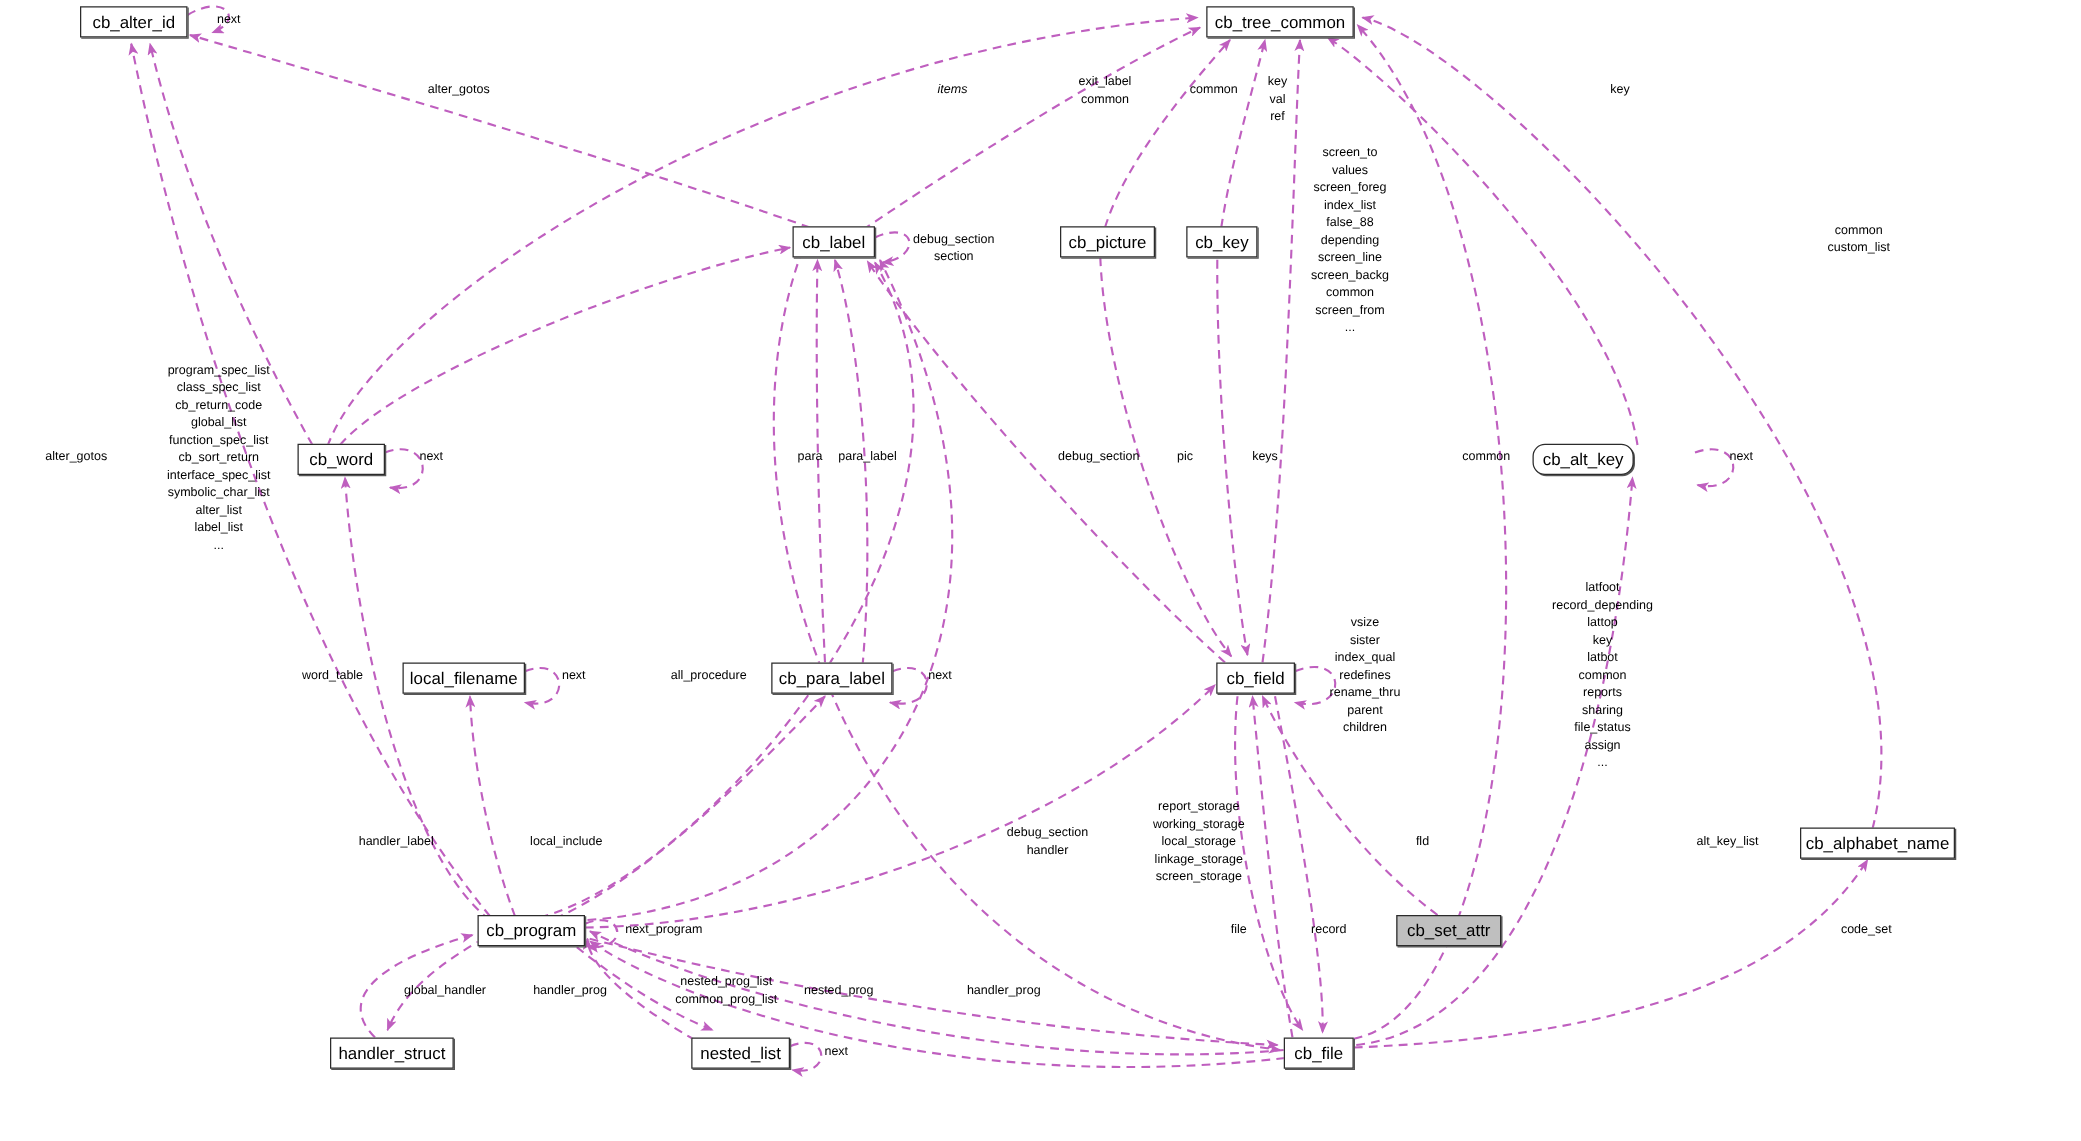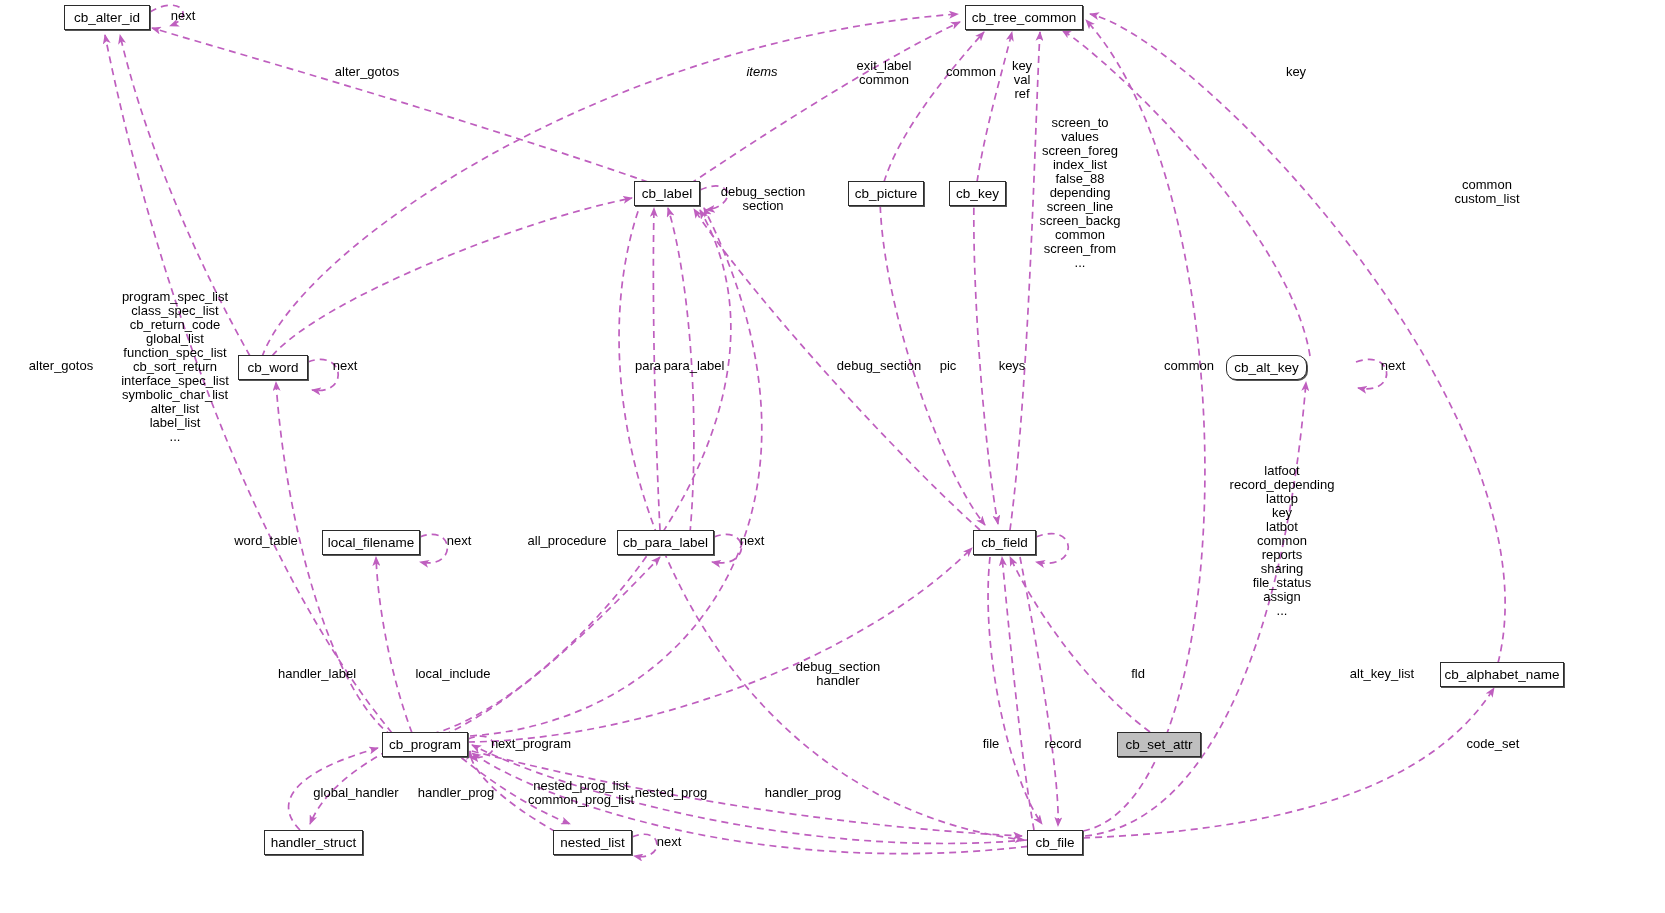--- a/index.html
+++ b/index.html
@@ -38,21 +38,21 @@
     white-space: nowrap;
     padding: 0 6px;
     height: 25px;
     box-shadow: 1px 1px 0 0 #555;
   }
   .node.highlight {
     background: #bfbfbf;
   }
   .edge-label {
     position: absolute;
-    font-size: 13px;
+    font-size: 10px;
     line-height: 14px;
     color: #000000;
     white-space: pre;
     text-align: center;
     transform: translateX(-50%);
   }
 </style>
 </head>
 <body>
 
@@ -241,24 +241,36 @@
 record_depending
 lattop
 key
 latbot
 common
 reports
 sharing
 file_status
 assign
 ...</div>
+  <div class="edge-label" style="left:1092px;top:492px;">vsize
+sister
+index_qual
+redefines
+rename_thru
+parent
+children</div>
   <div class="edge-label" style="left:266px; top:534px;">word_table</div>
   <div class="edge-label" style="left:459px; top:534px;">next</div>
   <div class="edge-label" style="left:567px; top:534px;">all_procedure</div>
   <div class="edge-label" style="left:752px; top:534px;">next</div>
+  <div class="edge-label" style="left:959px; top:639px;">report_storage
+working_storage
+local_storage
+linkage_storage
+screen_storage</div>
   <div class="edge-label" style="left:838px; top:660px;">debug_section
 handler</div>
   <div class="edge-label" style="left:1138px;top:667px;">fld</div>
   <div class="edge-label" style="left:1382px;top:667px;">alt_key_list</div>
   <div class="edge-label" style="left:317px; top:667px;">handler_label</div>
   <div class="edge-label" style="left:453px; top:667px;">local_include</div>
   <div class="edge-label" style="left:531px; top:737px;">next_program</div>
   <div class="edge-label" style="left:991px; top:737px;">file</div>
   <div class="edge-label" style="left:1063px;top:737px;">record</div>
   <div class="edge-label" style="left:1493px;top:737px;">code_set</div>

